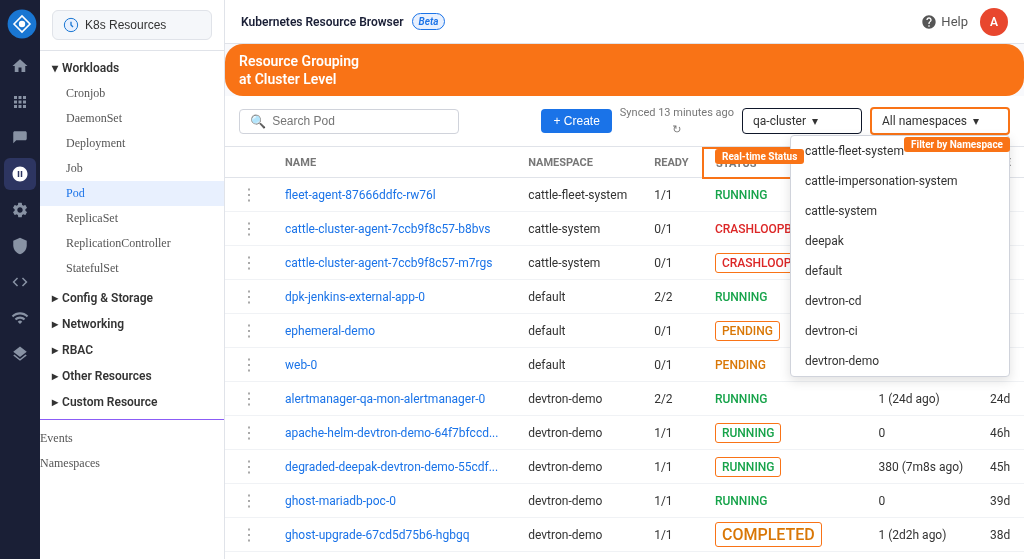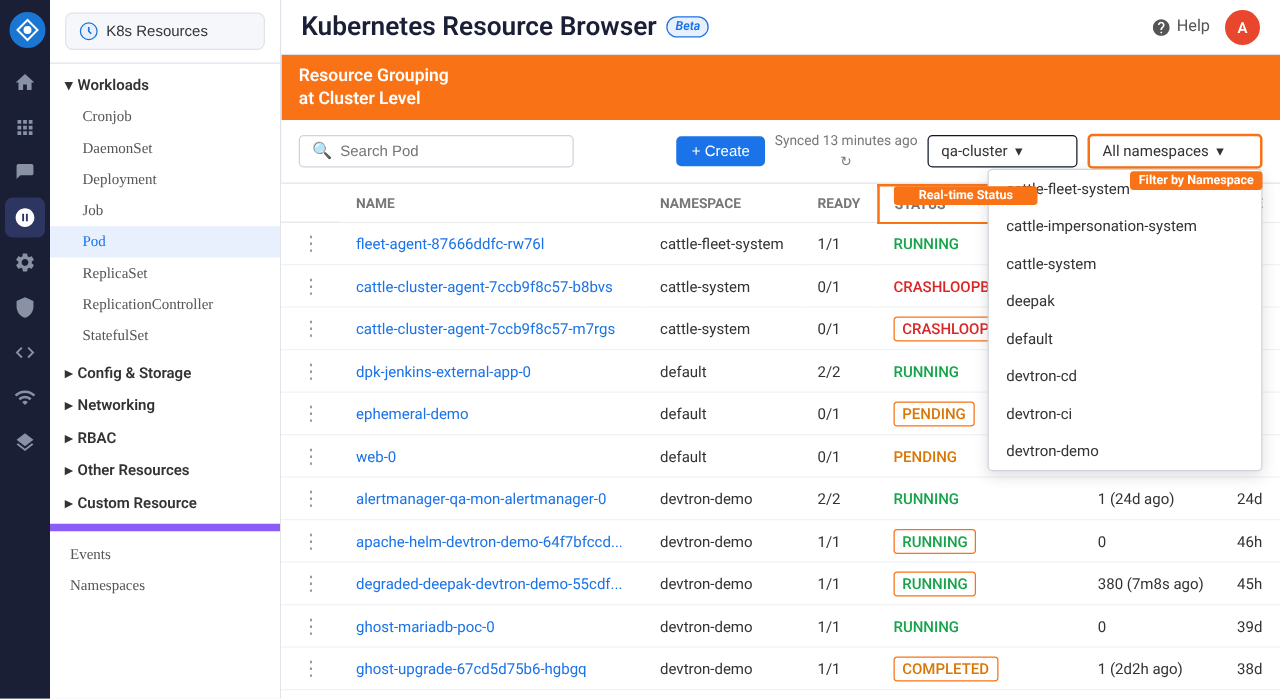--- a/index.html
+++ b/index.html
@@ -22,34 +22,34 @@
     .sidebar-item { padding: 5px 12px 5px 26px; cursor: pointer; color: #555; font-size: 12px; border-radius: 0; font-family: Liberation Serif, serif; }
     .sidebar-item.active { background: #e8f0fe; color: #1a73e8; font-weight: 500; }
     .sidebar-footer-item { padding: 5px 0; }
 
     
     .main { flex: 1; display: flex; flex-direction: column; overflow: hidden; }
 
     
     .topbar { background: #fff; border-bottom: 1px solid #e0e3e9; padding: 0 16px; height: 44px; display: flex; align-items: center; justify-content: space-between; flex-shrink: 0; }
     .topbar-left { display: flex; align-items: center; gap: 8px; }
-    .topbar-title { font-size: 21px; font-weight: 600; color: #1a1f36; }
+    .topbar-title { font-size: 12px; font-weight: 600; color: #1a1f36; }
     .beta-badge { background: #e8f0fe; color: #1a73e8; font-size: 10px; font-weight: 600; padding: 2px 6px; border-radius: 10px; border: 1px solid #1a73e8; font-style: italic; }
     .topbar-right { display: flex; align-items: center; gap: 12px; }
     .help-btn { display: flex; align-items: center; gap: 4px; color: #555; font-size: 13px; cursor: pointer; }
     .user-avatar { width: 28px; height: 28px; background: #e8472e; border-radius: 50%; display: flex; align-items: center; justify-content: center; color: #fff; font-size: 12px; font-weight: 600; cursor: pointer; }
 
     
     .content { flex: 1; display: flex; overflow: hidden; }
 
     
     .resource-panel { flex: 1; display: flex; flex-direction: column; overflow: hidden; background: #f8f9fc; }
 
     
-    .resource-header { background: #f97316; color: #fff; padding: 8px 14px; font-size: 14px; font-weight: 600; line-height: 1.3; flex-shrink: 0; }
+    .resource-header { background: #f97316; color: #fff; padding: 8px 14px; font-size: 14px; font-weight: 600; line-height: 1.3; flex-shrink: 0; border-radius: 18px; }
 
     
     .table-toolbar { background: #fff; padding: 10px 14px; display: flex; align-items: center; gap: 10px; border-bottom: 1px solid #e0e3e9; flex-shrink: 0; }
     .search-box { display: flex; align-items: center; gap: 6px; border: 1px solid #d0d3db; border-radius: 4px; padding: 4px 10px; width: 220px; background: #fff; }
     .search-box input { border: none; outline: none; font-size: 12px; color: #333; width: 100%; }
     .search-icon-small { color: #999; font-size: 13px; }
     .spacer { flex: 1; }
     .cluster-select { display: flex; align-items: center; gap: 6px; border: 1px solid #0f172a; border-radius: 4px; padding: 5px 10px; background: #fff; cursor: pointer; font-size: 12px; color: #333; min-width: 120px; }
     .ns-select { display: flex; align-items: center; gap: 6px; border: 1px solid #d0d3db; border-radius: 4px; padding: 5px 10px; background: #fff; cursor: pointer; font-size: 12px; color: #333; min-width: 140px; }
     .create-btn { background: #1a73e8; color: #fff; border: none; border-radius: 4px; padding: 5px 12px; font-size: 12px; font-weight: 500; cursor: pointer; display: flex; align-items: center; gap: 4px; }
@@ -57,21 +57,21 @@
 
     
     .table-wrap { flex: 1; overflow-y: auto; background: #fff; }
     table { width: 100%; border-collapse: collapse; }
     thead th { text-align: left; padding: 8px 12px; font-size: 11px; color: #777; font-weight: 700; text-transform: uppercase; border-bottom: 1px solid #e0e3e9; background: #fff; position: sticky; top: 0; z-index: 1; white-space: nowrap; }
     tbody tr { border-bottom: 1px solid #f0f2f5; }
     td { padding: 7px 12px; font-size: 12px; color: #333; }
     .pod-link { color: #1a73e8; text-decoration: none; cursor: pointer; }
     .status-running { color: #16a34a; font-weight: 500; font-size: 12px; }
     .status-pending { color: #d97706; font-weight: 500; font-size: 12px; }
-    .status-completed { color: #d97706; font-weight: 500; font-size: 12px; border: 1px solid #f97316; padding: 2px 6px; border-radius: 3px; }
+    .status-completed { color: #d97706; font-weight: 500; font-size: 16px; border: 1px solid #f97316; padding: 2px 6px; border-radius: 3px; }
     .status-crash { color: #dc2626; font-weight: 500; font-size: 12px; }
     .status-running-box { color: #16a34a; font-weight: 500; font-size: 12px; border: 1px solid #f97316; padding: 2px 6px; border-radius: 3px; }
     .status-pending-box { color: #d97706; font-weight: 500; font-size: 12px; border: 1px solid #f97316; padding: 2px 6px; border-radius: 3px; }
     .status-crash-box { color: #dc2626; font-weight: 500; font-size: 12px; border: 1px solid #f97316; padding: 2px 6px; border-radius: 3px; }
     .row-menu { color: #999; cursor: pointer; padding: 2px 4px; font-size: 16px; }
 
     
     .dropdown-overlay { position: absolute; top: 100%; right: 0; background: #fff; border: 1px solid #d0d3db; border-radius: 4px; box-shadow: 0 4px 12px rgba(0,0,0,0.12); z-index: 100; min-width: 220px; }
     .dropdown-item { padding: 8px 14px; font-size: 12px; color: #333; cursor: pointer; }
 
@@ -188,21 +188,21 @@
     <span>RBAC</span>
   </div>
   <div class="sidebar-group">
     <span>▸</span>
     <span>Other Resources</span>
   </div>
   <div class="sidebar-group">
     <span>▸</span>
     <span>Custom Resource</span>
   </div>
-  <div style="border-top:6px solid #8b5cf6; margin-top:4px; padding: 6px 16px;">
+  <div style="border-top:1px solid #8b5cf6; margin-top:4px; padding: 6px 0;">
     <div class="sidebar-footer-item sidebar-item">
       <span>Events</span>
     </div>
     <div class="sidebar-footer-item sidebar-item">
       <span>Namespaces</span>
     </div>
   </div>
 </aside>
 
 <div class="main">
@@ -265,21 +265,21 @@
               <div class="dropdown-item">devtron-ci</div>
               <div class="dropdown-item">devtron-demo</div>
             </div>
 
             <div style="position:absolute;top:100%;right:0;margin-top:2px;background:#f97316;color:#fff;font-size:10px;font-weight:700;padding:2px 7px;border-radius:3px;white-space:nowrap;z-index:200;">Filter by Namespace</div>
           </div>
         </div>
       </div>
 
       <div style="position:relative;">
-        <div style="position:absolute;left:490px;top:2px;background:#f97316;color:#fff;font-size:10px;font-weight:700;padding:2px 20px;border-radius:3px;white-space:nowrap;z-index:200;">Real-time Status</div>
+        <div style="position:absolute;left:490px;top:2px;background:#f97316;color:#fff;font-size:10px;font-weight:700;padding:2px 7px;border-radius:3px;white-space:nowrap;z-index:200;">Real-time Status</div>
       </div>
 
       <div class="table-wrap">
         <table>
           <thead>
             <tr>
               <th style="width:30px;"></th>
               <th>NAME</th>
               <th>NAMESPACE</th>
               <th>READY</th>

